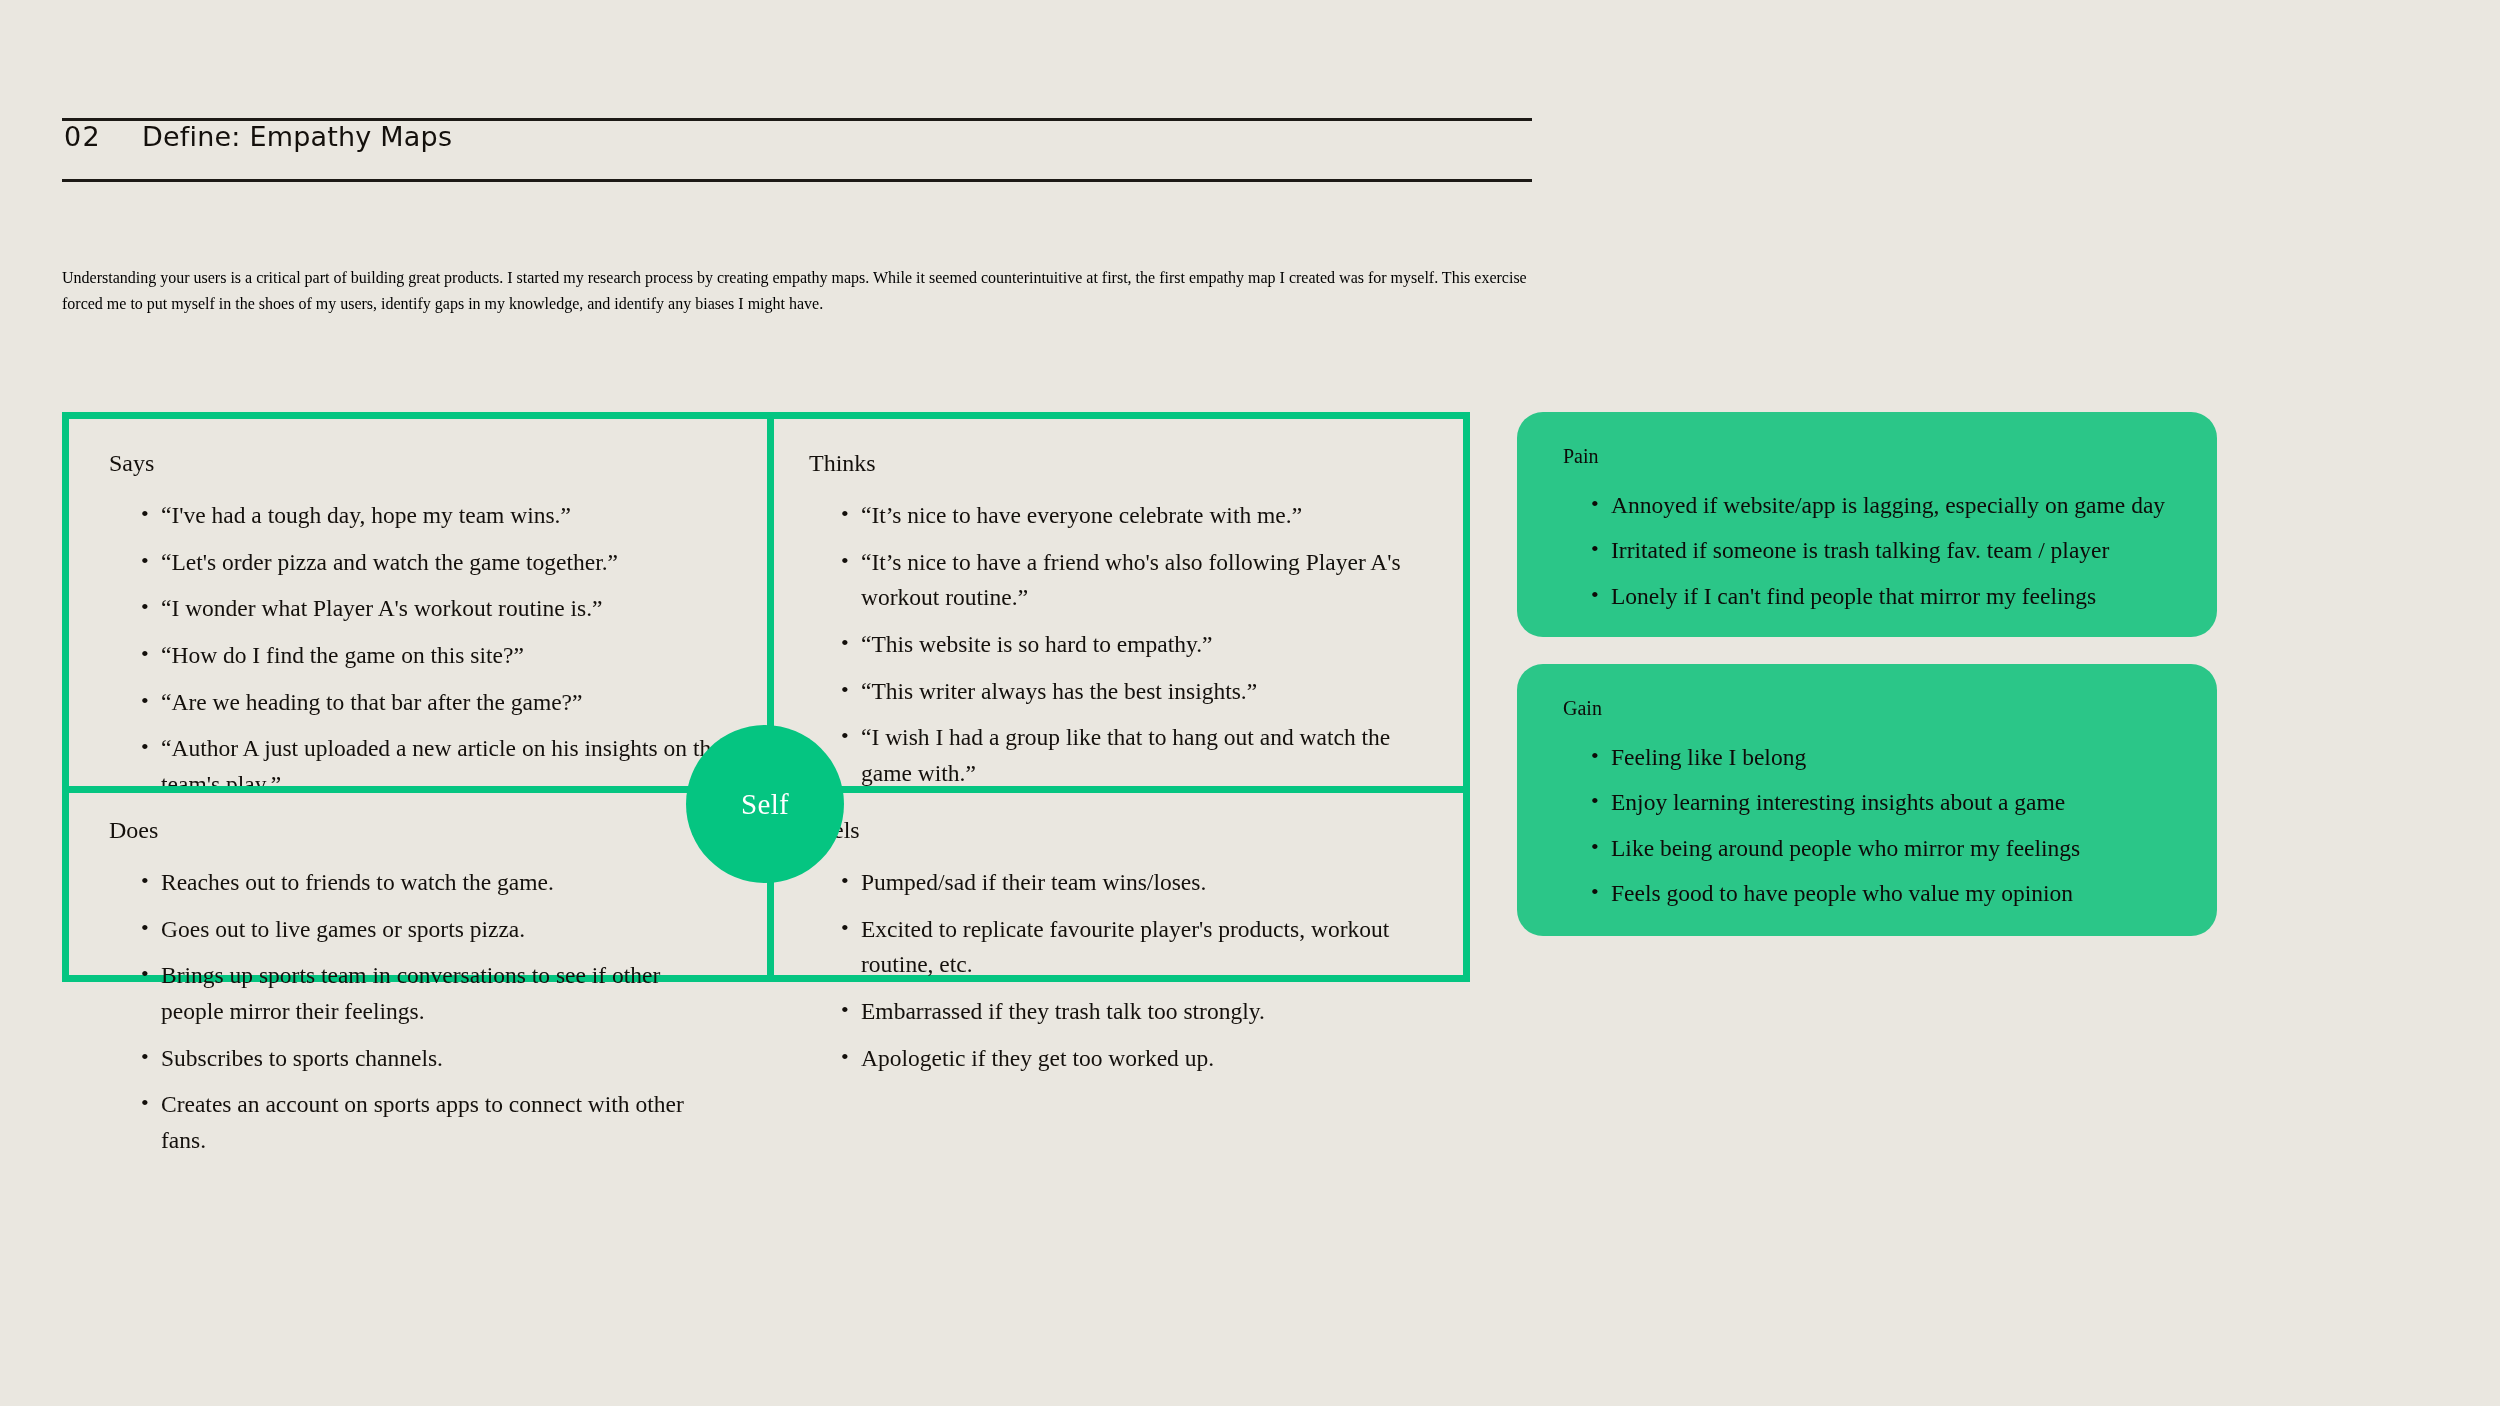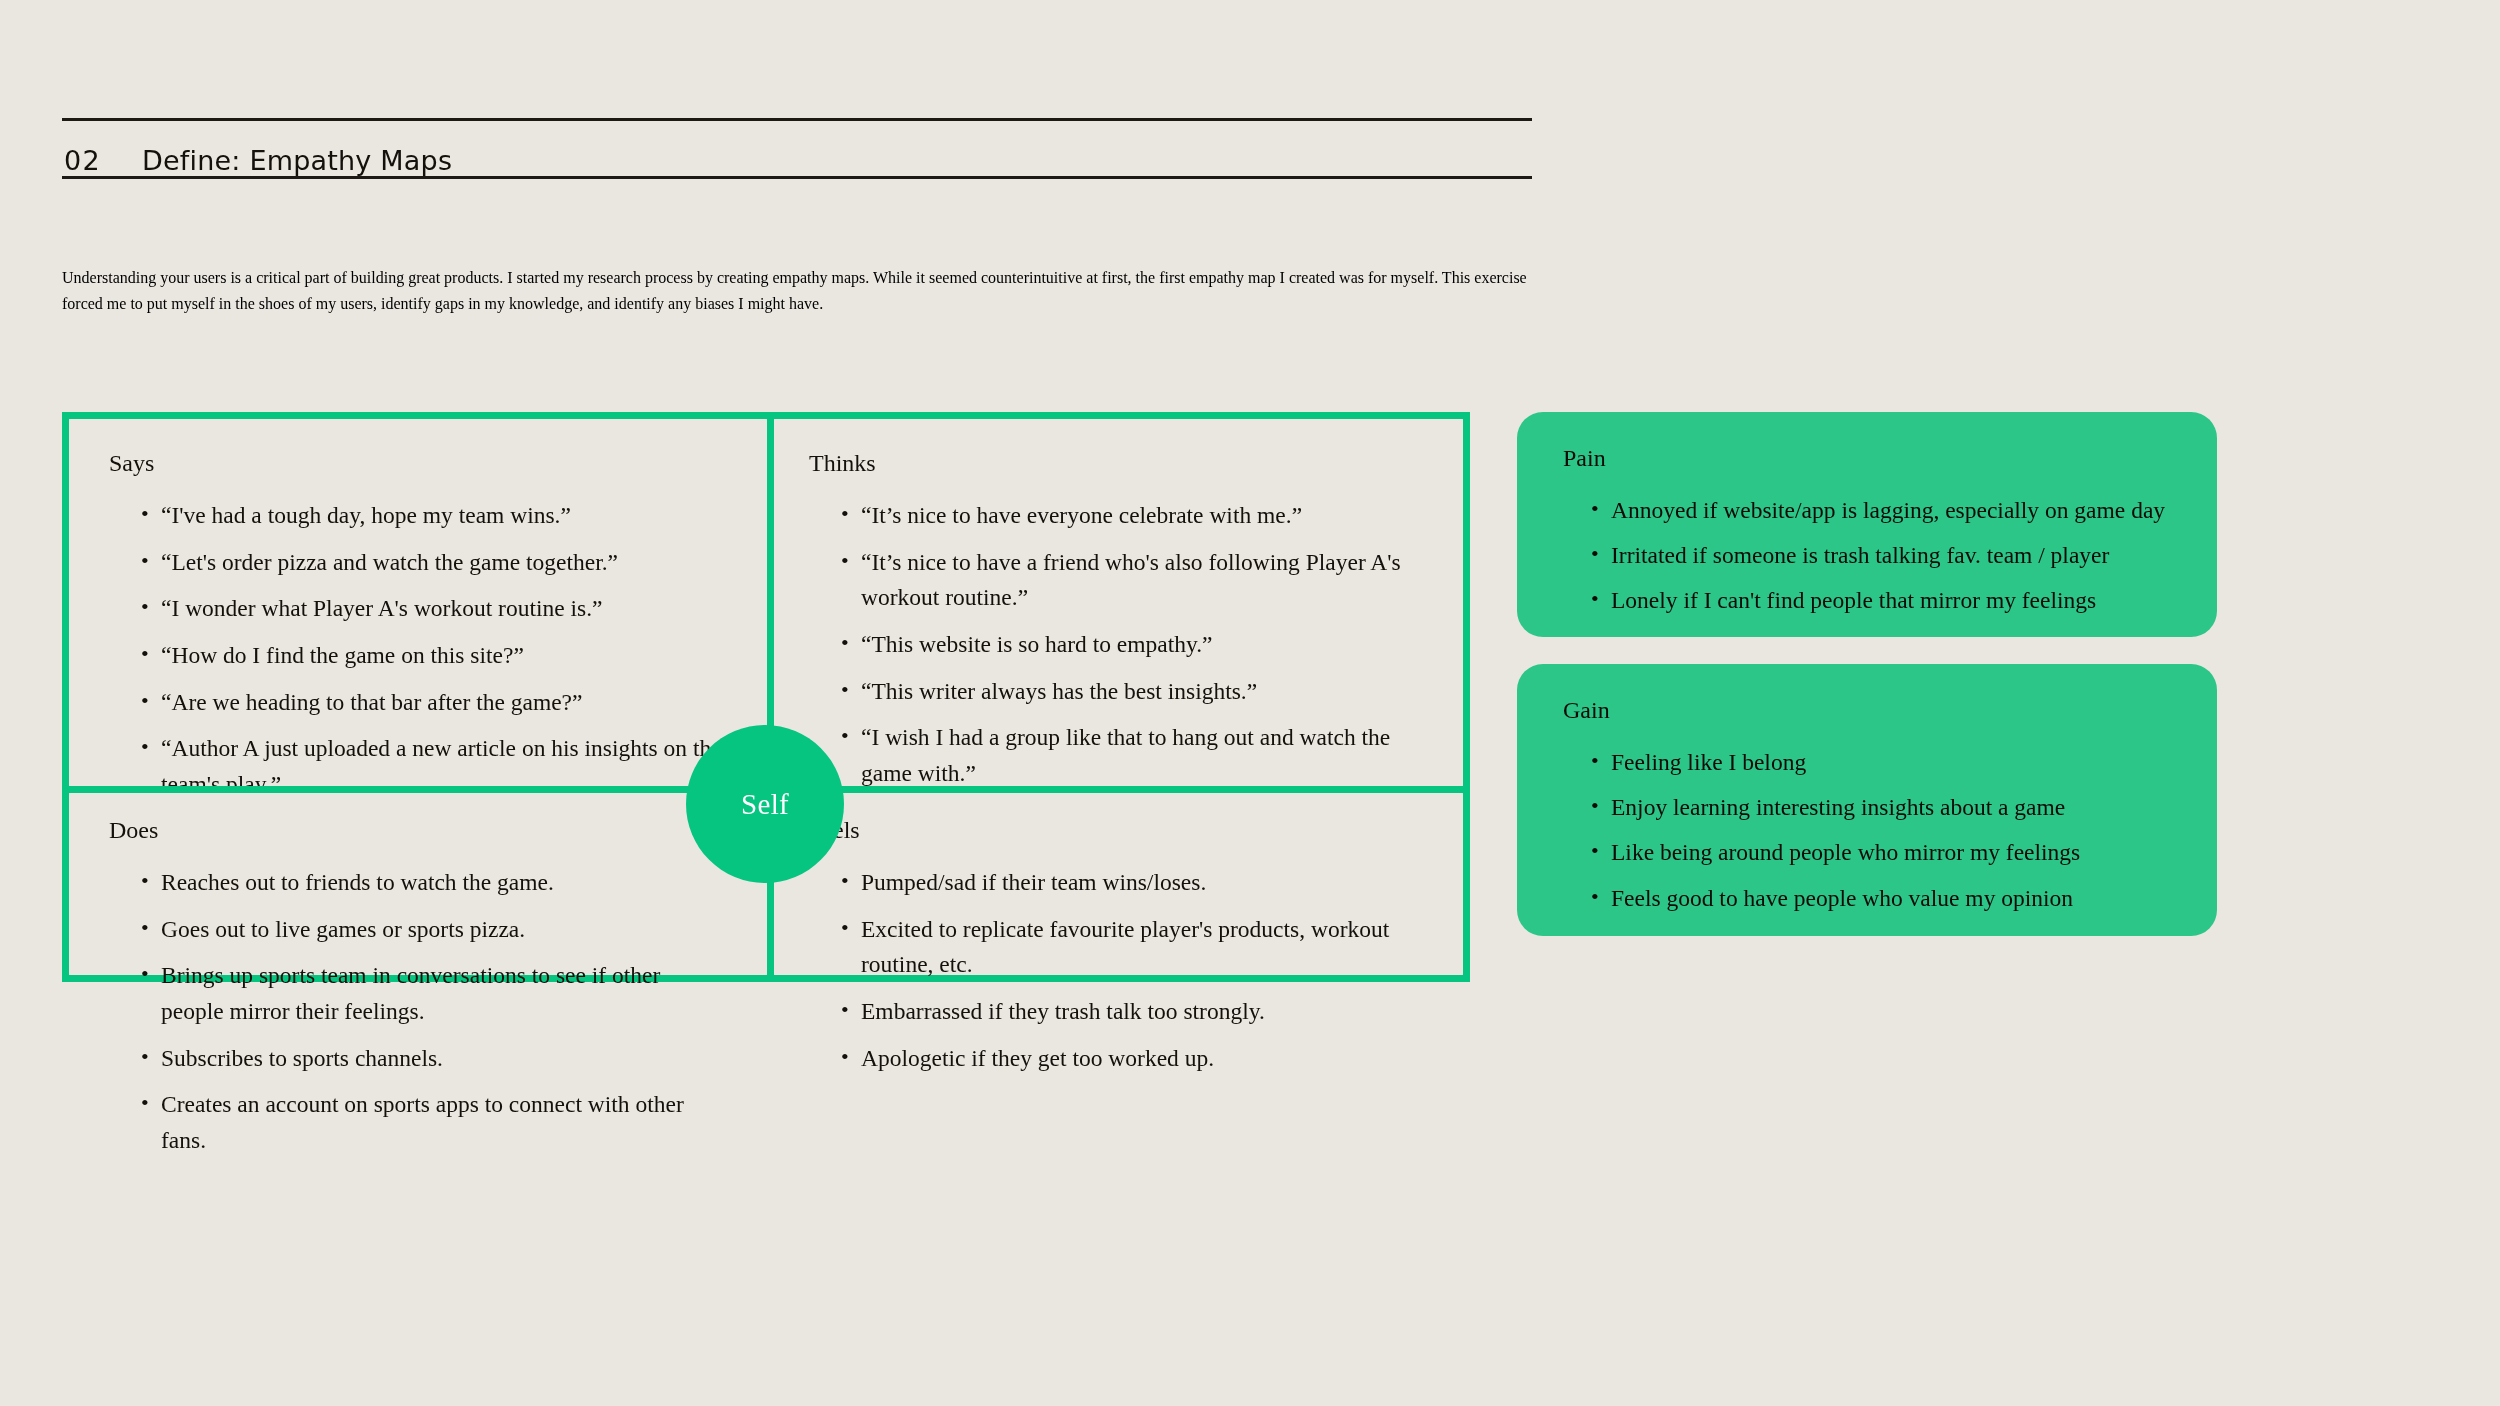--- a/index.html
+++ b/index.html
@@ -27,24 +27,23 @@
     top: 118px;
     width: 1470px;
   }
   .rule {
     width: 100%;
     height: 3px;
     background: #1D1A16;
   }
   .section-header-row {
     display: flex;
-    align-items: flex-end;
-    height: 46px;
+    align-items: flex-start;
+    height: 58px;
     padding-left: 2px;
-    margin-top: 9px;
   }
   .section-number {
     font-family: "DejaVu Sans", sans-serif;
     font-size: 27px;
     letter-spacing: 1.2px;
     color: #14100C;
     width: 78px;
     flex: none;
   }
   .section-title {
@@ -169,21 +168,21 @@
     width: 700px;
   }
   .card {
     background: #2BC688;
     border-radius: 26px;
     padding: 32px 40px 34px 44px;
   }
   .card-pain { height: 225px; }
   .card-gain { margin-top: 27px; height: 272px; }
   .card-label {
-    font-size: 24px;
+    font-size: 20px;
     line-height: 1.2;
     color: #0D0B08;
     margin-bottom: 20px;
     padding-left: 2px;
   }
   .card-list {
     list-style: none;
     padding-left: 30px;
   }
   .card-list li {

